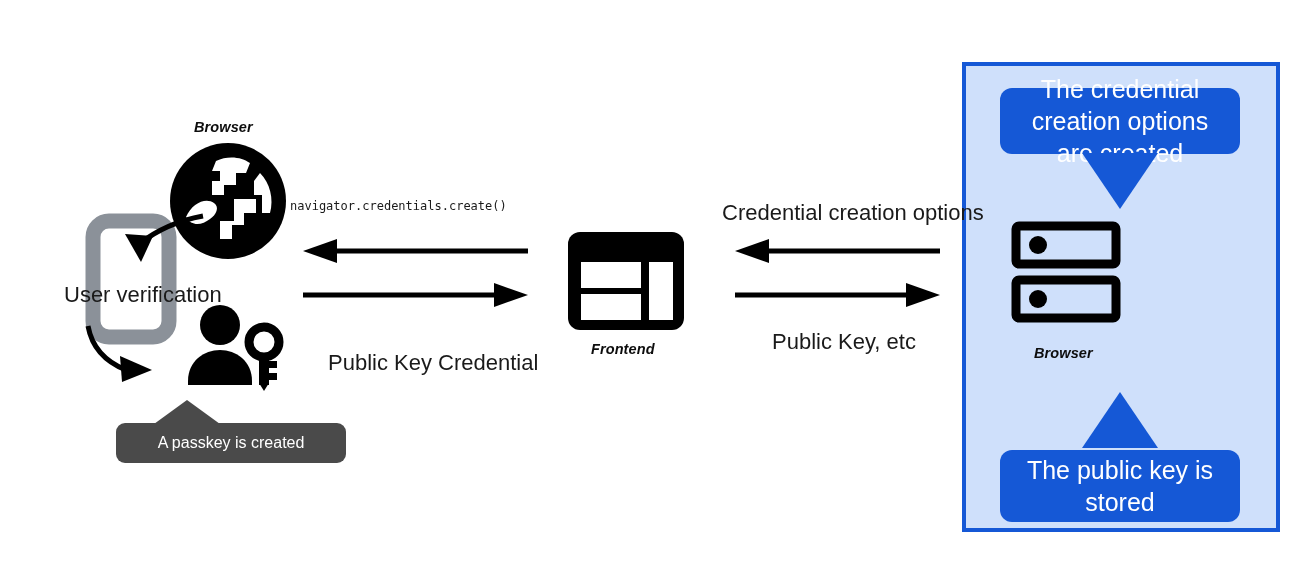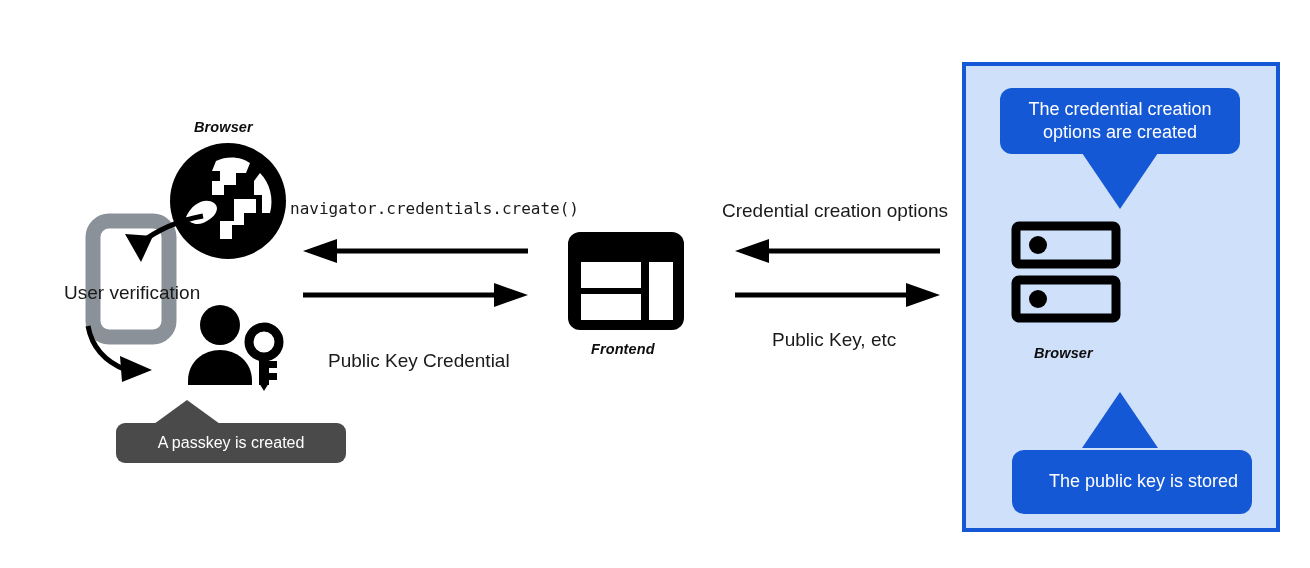--- a/index.html
+++ b/index.html
@@ -16,61 +16,61 @@
     width: 1310px;
     height: 568px;
     background: #ffffff;
     overflow: hidden;
   }
   .abs { position: absolute; }
 
   
   .label {
     color: #1a1a1a;
-    font-size: 19px;
+    font-size: 22px;
     line-height: 1.25;
     white-space: nowrap;
   }
   .label-bold {
     font-weight: bold;
     font-size: 14.5px;
     color: #0d0d0d;
     letter-spacing: .1px;
     white-space: nowrap;
     font-style: italic;
   }
   .label-mono {
     font-family: "DejaVu Sans Mono", "Liberation Mono", monospace;
-    font-size: 16px;
+    font-size: 12px;
     color: #1a1a1a;
     white-space: nowrap;
   }
 
   
   .backend-panel {
     left: 962px;
     top: 62px;
     width: 318px;
     height: 470px;
     background: #cfe0fb;
     border: 4px solid #1558d6;
     box-sizing: border-box;
   }
 
   
   .callout {
     background: #1558d6;
     color: #ffffff;
     border-radius: 12px;
-    font-size: 18px;
+    font-size: 25px;
     line-height: 1.28;
     text-align: center;
     display: flex;
     align-items: center;
-    justify-content: flex-end;
+    justify-content: center;
     padding: 1px 14px;
     box-sizing: border-box;
   }
   .callout-tail {
     width: 0;
     height: 0;
     border-left: 38px solid transparent;
     border-right: 38px solid transparent;
   }
   .tail-down { border-top: 56px solid #1558d6; }
@@ -115,21 +115,21 @@
     <svg width="108" height="102" viewBox="0 0 108 102" aria-hidden="true">
       <rect x="4" y="4" width="100" height="38" rx="3" fill="none" stroke="#000000" stroke-width="9"></rect>
       <circle cx="26" cy="23" r="9" fill="#000000"></circle>
       <rect x="4" y="58" width="100" height="38" rx="3" fill="none" stroke="#000000" stroke-width="9"></rect>
       <circle cx="26" cy="77" r="9" fill="#000000"></circle>
     </svg>
   </div>
   <div class="abs label-bold" style="left:1034px; top:345px;">Browser</div>
 
   <div class="abs callout-tail tail-up" style="left:1082px; top:392px;"></div>
-  <div class="abs callout" style="left:1000px; top:450px; width:240px; height:64px;margin-left:12px;">
+  <div class="abs callout" style="left:1000px; top:450px; width:240px; height:72px;">
     <span>The public key is stored</span>
   </div>
 
   <div class="abs label-bold" style="left:194px; top:119px;">Browser</div>
 
   <div class="abs" style="left:170px; top:143px;">
     <svg width="116" height="116" viewBox="0 0 116 116" aria-hidden="true">
       <circle cx="58" cy="58" r="58" fill="#000000"></circle>
 
       <path d="M16 74 C22 60 36 54 44 60 C50 64 46 72 40 76 C32 82 22 84 16 74 Z" fill="#ffffff"></path>

